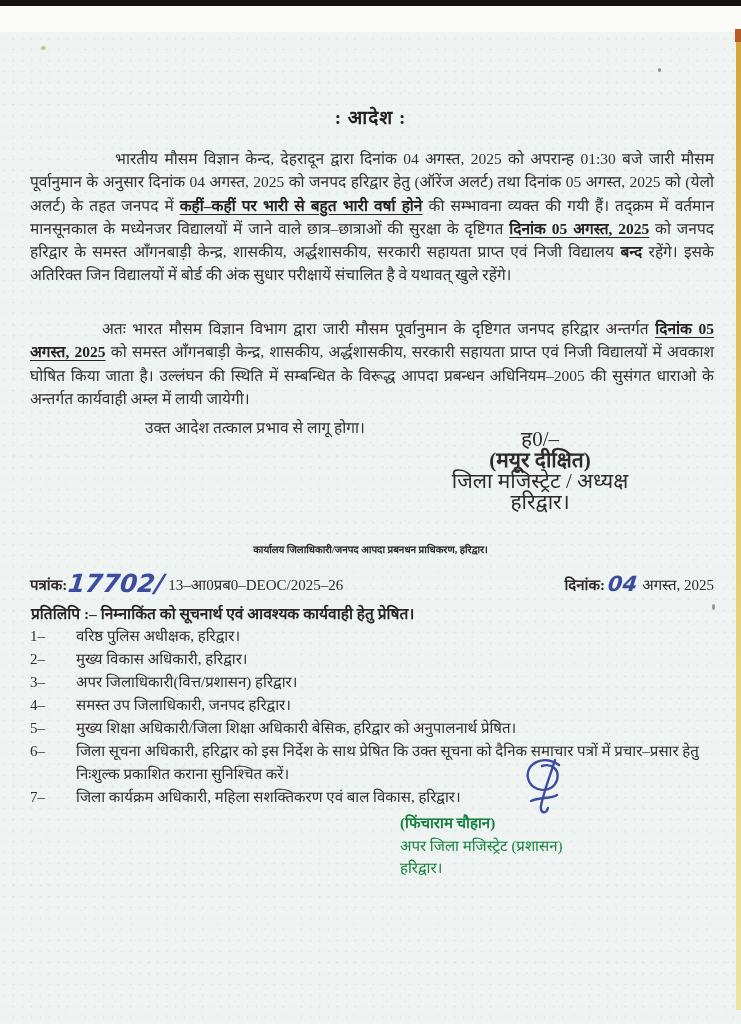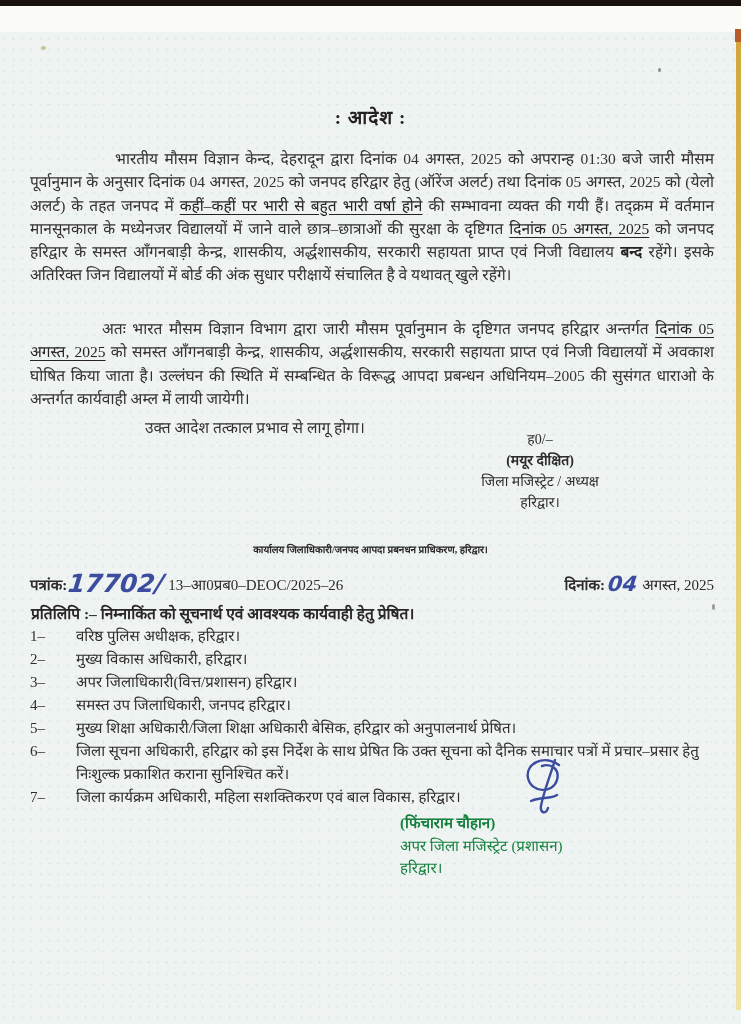--- a/index.html
+++ b/index.html
@@ -28,25 +28,25 @@
   .speck3{left:712px;top:604px;width:3px;height:6px;background:rgba(70,65,60,.5);}
 
   .title{position:absolute;top:104px;left:0;width:741px;margin:0;text-align:center;
     font-size:19px;font-weight:700;color:#242120;letter-spacing:1px;}
 
   .para{position:absolute;left:30px;width:684px;margin:0;text-align:justify;
     font-size:15.5px;line-height:23.3px;color:#343130;}
   .p1{top:147px;text-indent:85px;}
   .p2{top:317px;text-indent:72px;}
   .p3{position:absolute;left:133px;top:404px;margin:12px;font-size:15.5px;color:#343130;}
-  .bu{font-weight:400;text-decoration:underline;text-underline-offset:3px;color:#262322;}
+  .bu{font-weight:700;text-decoration:underline;text-underline-offset:3px;color:#262322;}
   .b{font-weight:700;color:#262322;}
 
   .sig1{position:absolute;left:390px;top:429px;width:300px;text-align:center;
-    font-size:14px;line-height:21px;color:#2e2b2a;}
+    font-size:21px;line-height:21px;color:#2e2b2a;}
   .sig1 .name{font-weight:700;}
 
   .office{position:absolute;top:542px;left:0;width:741px;margin:0;text-align:center;
     font-weight:700;font-size:10px;color:#2a2726;}
 
   .refline{position:absolute;top:574px;left:30px;width:684px;display:flex;
     justify-content:space-between;align-items:flex-start;font-size:15px;color:#2e2b2a;}
   .refleft,.refright{display:flex;align-items:center;text-align:center;}
   .hand{font-family:"DejaVu Sans","Liberation Sans",sans-serif;
     color:#3c4da0;font-style:italic;font-weight:600;}

